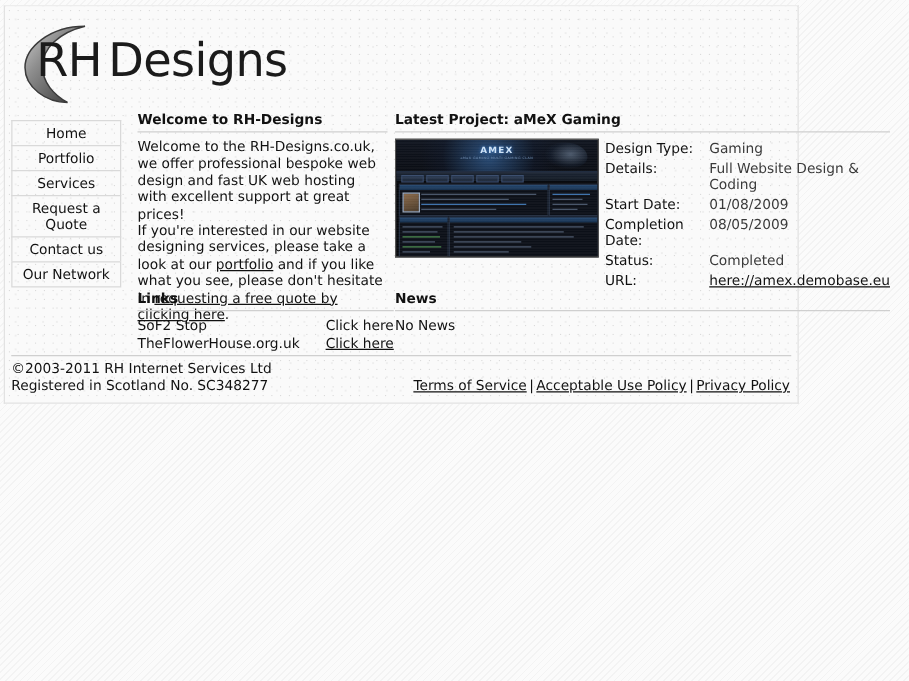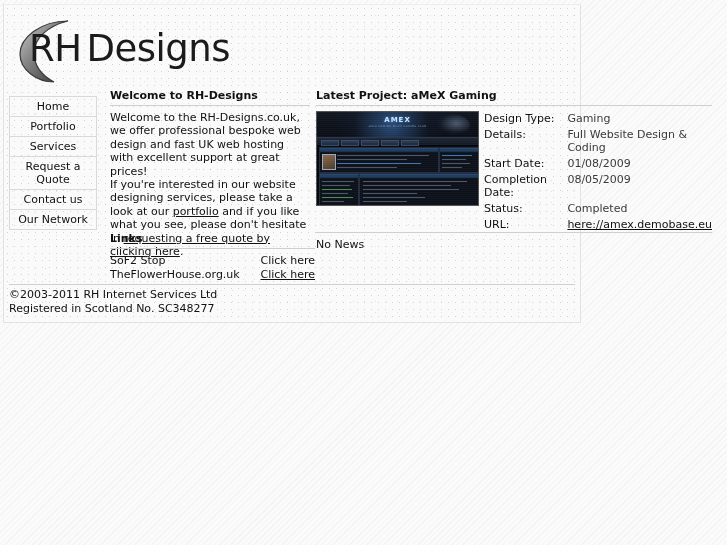--- a/index.html
+++ b/index.html
@@ -20,21 +20,21 @@
         rgba(0,0,0,0.030) 1px,
         rgba(0,0,0,0.000) 1px,
         rgba(0,0,0,0.000) 4px);
   }
 
   
   #page {
     position: absolute;
     left: 3px;
     top: 4px;
-    width: 578px;
+    width: 636px;
     height: 319px;
     background-color: #fafafa;
     background-image:
       radial-gradient(rgba(0,0,0,0.16) 0.5px, rgba(0,0,0,0) 0.6px),
       radial-gradient(rgba(0,0,0,0.10) 0.5px, rgba(0,0,0,0) 0.6px);
     background-size: 7px 7px, 11px 11px;
     background-position: 0 0, 3px 5px;
     border: 1px solid #e2e2e2;
     border-top-color: #ededed;
     box-sizing: border-box;
@@ -476,30 +476,32 @@
               </tr>
               <tr>
                 <td class="lt">TheFlowerHouse.org.uk</td>
                 <td class="rt"><a class="ln">Click here</a></td>
               </tr>
             </tbody>
           </table>
         </div>
 
         <div id="news-col">
+          <h2 class="sec-title">News</h2>
           <hr class="rule">
           <div id="news-text">No News</div>
         </div>
 
       </div>
 
     </div>
   </div>
 
   <div id="footer">
     <div id="footer-rule"></div>
     <div id="copyright">
       <div>©2003-2011 RH Internet Services Ltd</div>
       <div>Registered in Scotland No. SC348277</div>
     </div>
+    <div id="footer-links"><a class="ln">Terms of Service</a><span class="sep">|</span><a class="ln">Acceptable Use Policy</a><span class="sep">|</span><a class="ln">Privacy Policy</a></div>
   </div>
 
 </div>
 
 </body></html>

